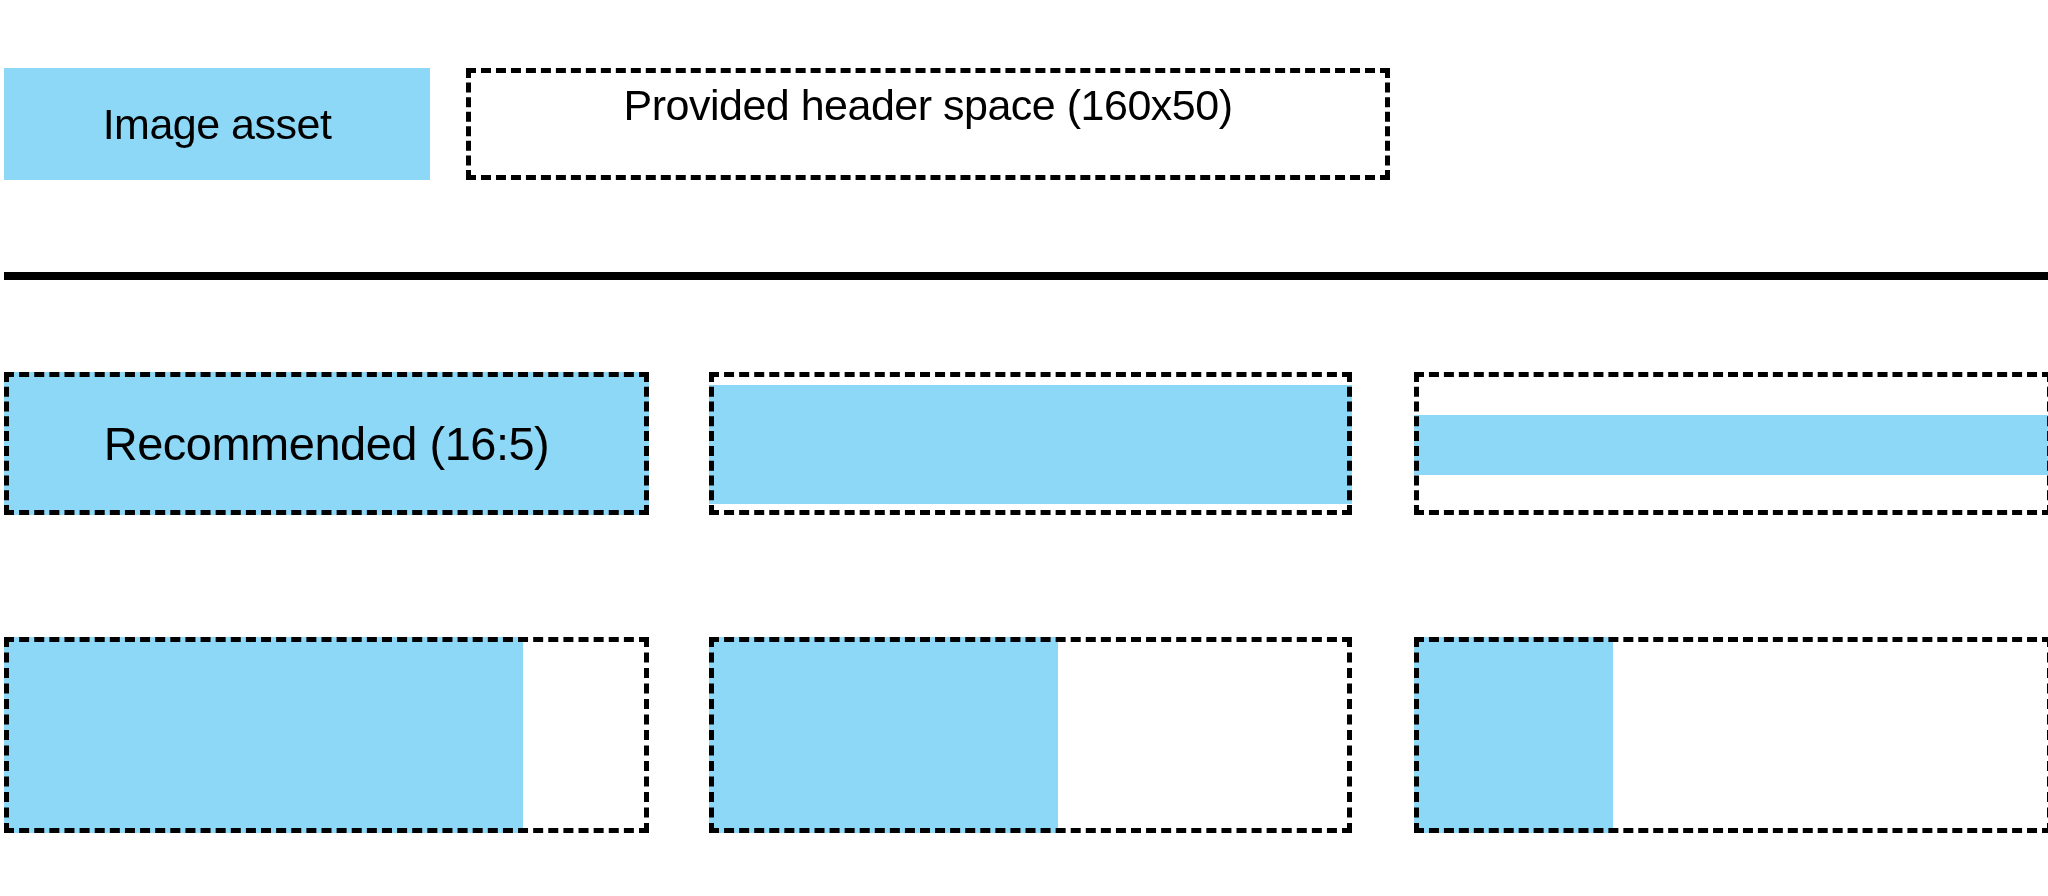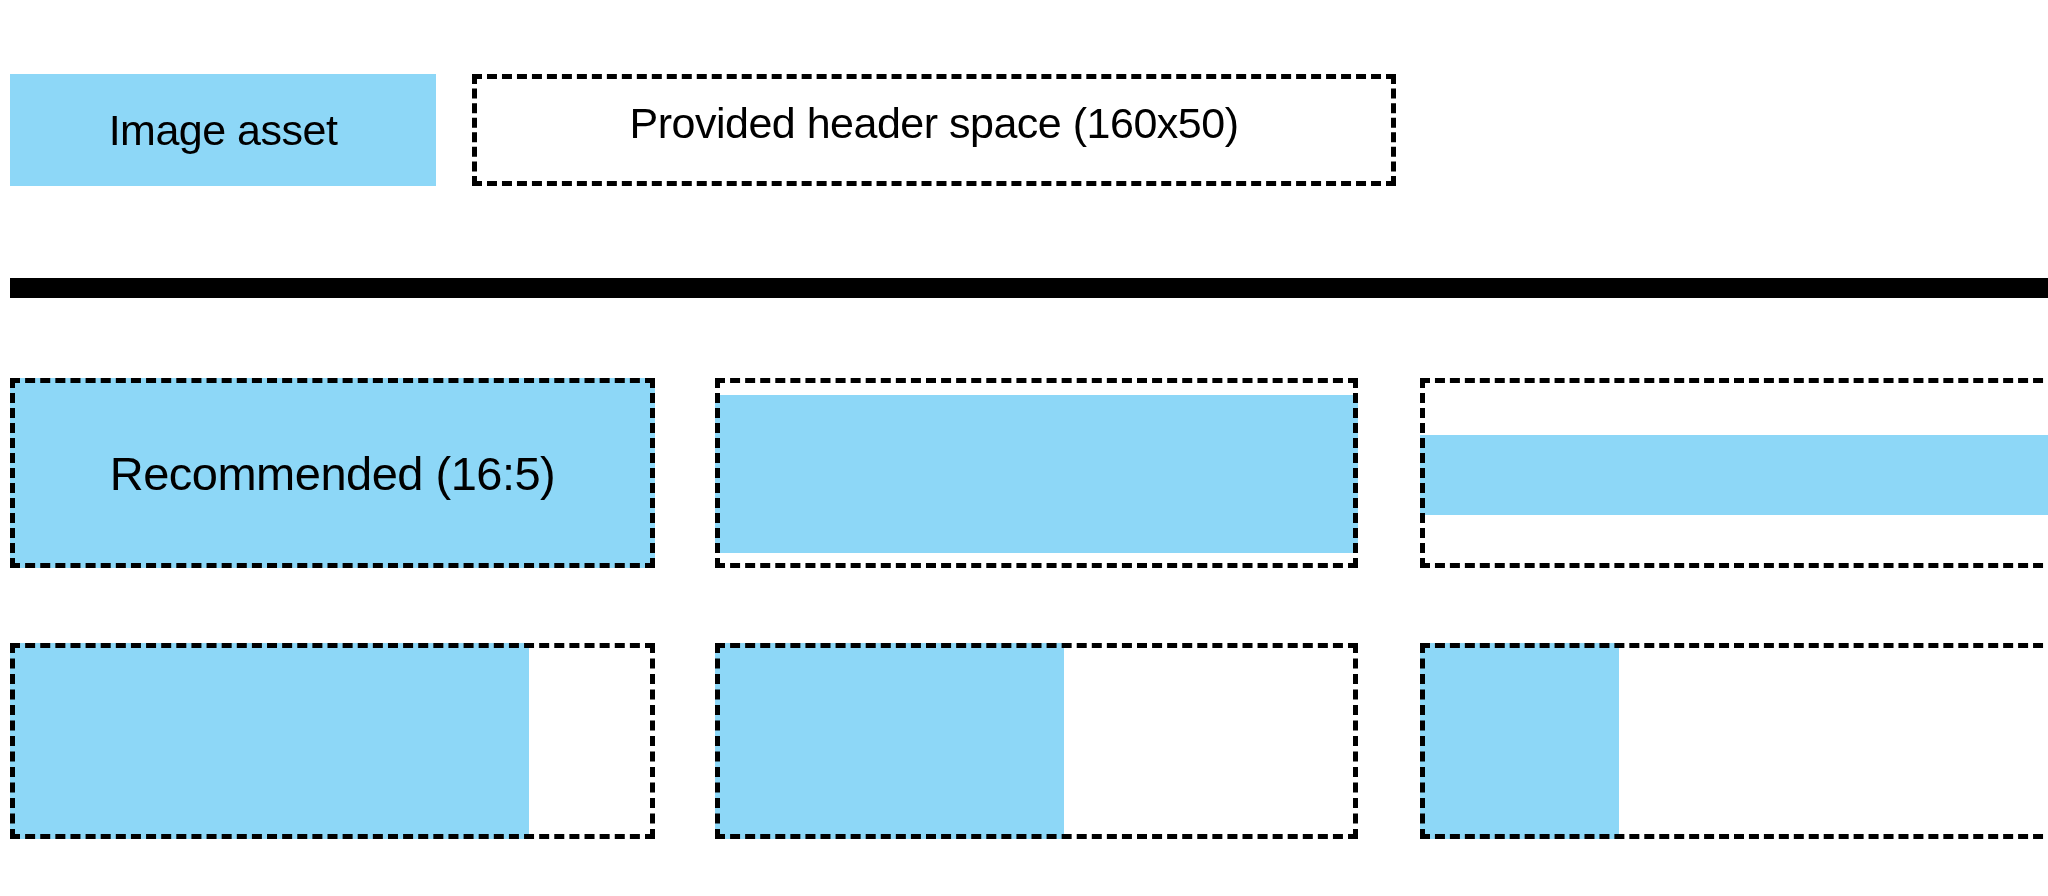--- a/index.html
+++ b/index.html
@@ -1,20 +1,20 @@
 <!DOCTYPE html>
 <html style="--asset: #8DD7F7; --line: #000000; --canvas: #FFFFFF;"><head>
 <meta charset="utf-8">
 <style>
   :root {
     --asset: #8DD7F7;
     --line: #000000;
     --canvas: #FFFFFF;
   }
-  * { margin: 0; padding: 10px; box-sizing: border-box; }
+  * { margin: 0; padding: 4px; box-sizing: border-box; }
   html, body {
     width: 2048px;
     height: 896px;
     background: var(--canvas);
     font-family: "Liberation Sans", sans-serif;
     color: #000;
     overflow: hidden;
     position: relative;
   }
 
@@ -42,21 +42,21 @@
   
   #divider {
     position: absolute;
     left: 0; top: 268px;
     width: 2048px; height: 5px;
     background: var(--line);
   }
 
   
   .cell { position: absolute; }
-  .row1 { top: 368px; height: 190px; }
+  .row1 { top: 368px; height: 143px; }
   .row2 { top: 633px; height: 196px; }
   .col1 { left: 0;      width: 645px; }
   .col2 { left: 705px;  width: 643px; }
   .col3 { left: 1410px; width: 638px; }
 
   .asset-fill {
     position: absolute;
     background: var(--asset);
   }
   .cell-border {

